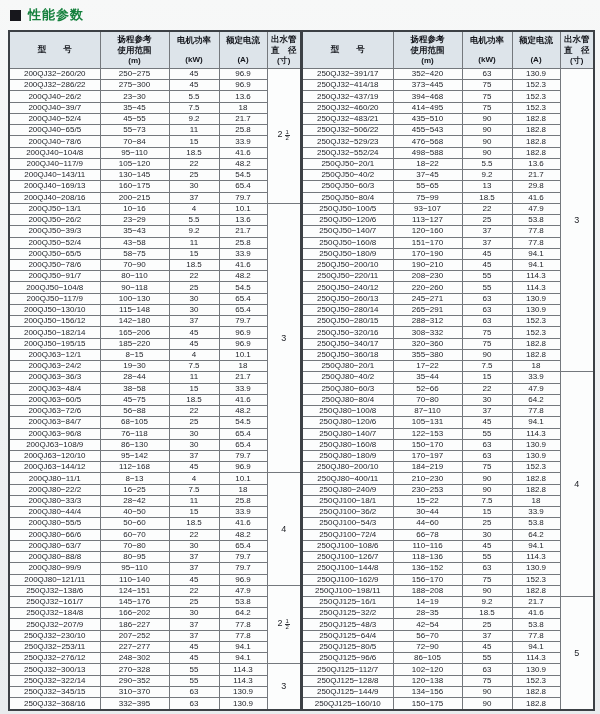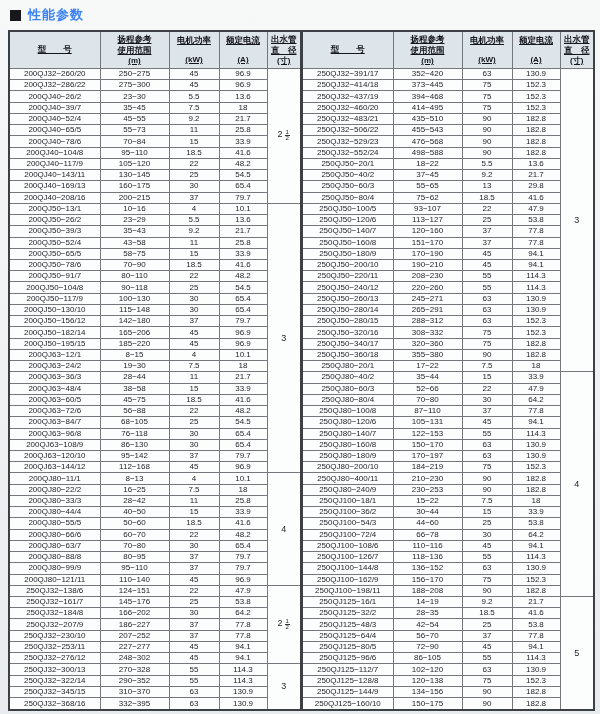--- a/index.html
+++ b/index.html
@@ -7,21 +7,21 @@
     width:600px;height:714px;
     background:linear-gradient(180deg,#f7f8f8 0%,#eef0f2 60%,#e9ecee 100%);
     font-family:"Liberation Sans","DejaVu Sans",sans-serif;
     color:#1e2026;
     overflow:hidden;
   }
   .page{position:relative;width:600px;height:714px;}
   .section-title{
     position:absolute;left:10px;top:6px;
     display:flex;align-items:center;gap:7px;
-    font-size:13px;font-weight:bold;color:#3b82f6;
+    font-size:13px;font-weight:bold;color:#15803d;
     letter-spacing:1px;
   }
   .bullet{width:11px;height:11px;background:#17171c;display:inline-block;}
   .tables{position:absolute;left:8px;top:30px;width:584px;display:flex;}
   table{
     border-collapse:collapse;table-layout:fixed;
     width:292px;height:681px;
     background:#fcfdfd;
     font-size:8px;color:#23252b;
   }
@@ -30,21 +30,21 @@
     border:1px solid #74787d;
     padding:0;text-align:center;vertical-align:middle;
     white-space:nowrap;overflow:hidden;
   }
   table{border:2px solid #3c4045;}
   thead th{
     height:36px;background:#dde4ea;
     font-size:8.5px;font-weight:bold;color:#14161c;
     line-height:1.25;
   }
-  thead th div{line-height:1.3;text-decoration:underline;}
+  thead th div{line-height:1.3;}
   thead .unit{font-size:8px;font-weight:bold;}
   thead .gap-above{margin-top:9px;}
   tbody td{font-size:8px;line-height:1;}
   td.c-model{letter-spacing:0;}
   td.c-dia{font-size:9px;background:#fcfdfd;}
   tr.series-start td{border-top:1.6px solid #4a4e53;margin-top:20px;}
   .vfrac{
     display:inline-block;vertical-align:-3px;margin-left:2px;
     text-align:center;
   }
@@ -543,21 +543,21 @@
             <td class="c-current">21.7</td>
           </tr>
           <tr>
             <td class="c-model">250QJ50−60/3</td>
             <td class="c-range">55−65</td>
             <td class="c-power">13</td>
             <td class="c-current">29.8</td>
           </tr>
           <tr>
             <td class="c-model">250QJ50−80/4</td>
-            <td class="c-range">75−62</td>
+            <td class="c-range">75−99</td>
             <td class="c-power">18.5</td>
             <td class="c-current">41.6</td>
           </tr>
           <tr>
             <td class="c-model">250QJ50−100/5</td>
             <td class="c-range">93−107</td>
             <td class="c-power">22</td>
             <td class="c-current">47.9</td>
           </tr>
           <tr>

